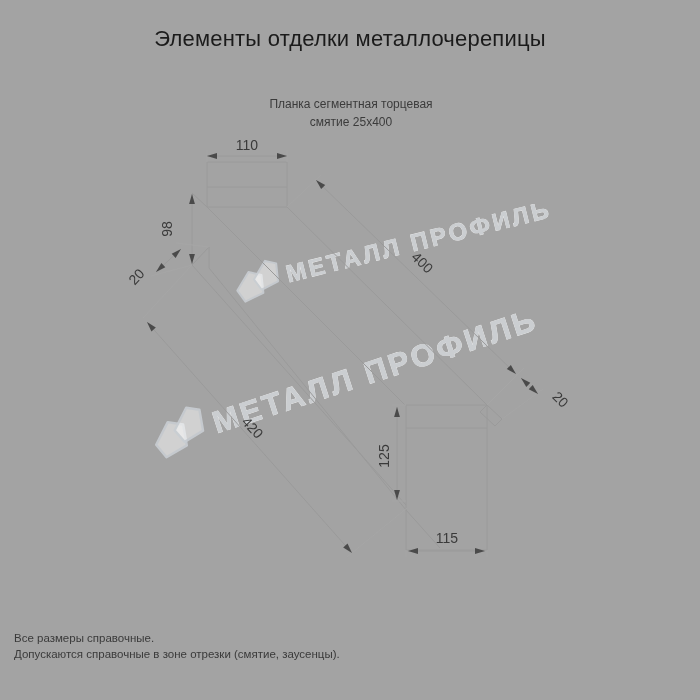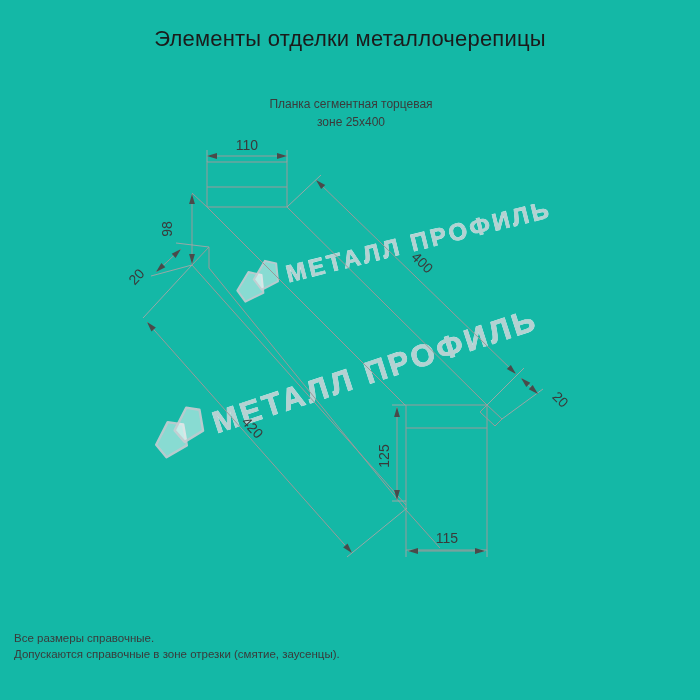--- a/index.html
+++ b/index.html
@@ -1,17 +1,17 @@
 <!DOCTYPE html>
 <html><head>
 <meta charset="utf-8">
 <style>
   html,body{margin:0;padding:0;background:#fff;}
   .canvas{
-    position:relative;width:700px;height:700px;background:#14b8a6;
+    position:relative;width:700px;height:700px;background:#a3a3a3;
     font-family:"Liberation Sans", sans-serif;overflow:hidden;
   }
   .page-title{
     position:absolute;top:26px;left:0;width:100%;text-align:center;
     font-size:22px;color:#1b1b1b;letter-spacing:0.2px;
   }
   .subtitle{
     position:absolute;top:95px;left:1px;width:100%;text-align:center;
     font-size:12px;line-height:18px;color:#3b3b3b;
   }
@@ -33,21 +33,21 @@
 </style>
 </head>
 <body>
 
 <div class="canvas">
 
   <div class="page-title">Элементы отделки металлочерепицы</div>
 
   <div class="subtitle">
     <div>Планка сегментная торцевая</div>
-    <div>зоне 25х400</div>
+    <div>смятие 25х400</div>
   </div>
 
   <svg class="drawing" width="700" height="700" viewBox="0 0 700 700">
     <defs>
       <marker id="arr" markerUnits="userSpaceOnUse" markerWidth="12" markerHeight="12" refX="11" refY="6" orient="auto-start-reverse">
         <path d="M11,6 L1,3.1 L1,8.9 Z" fill="#4a4a4a"></path>
       </marker>
     </defs>
 
     <g transform="translate(225,255) rotate(-14)">

